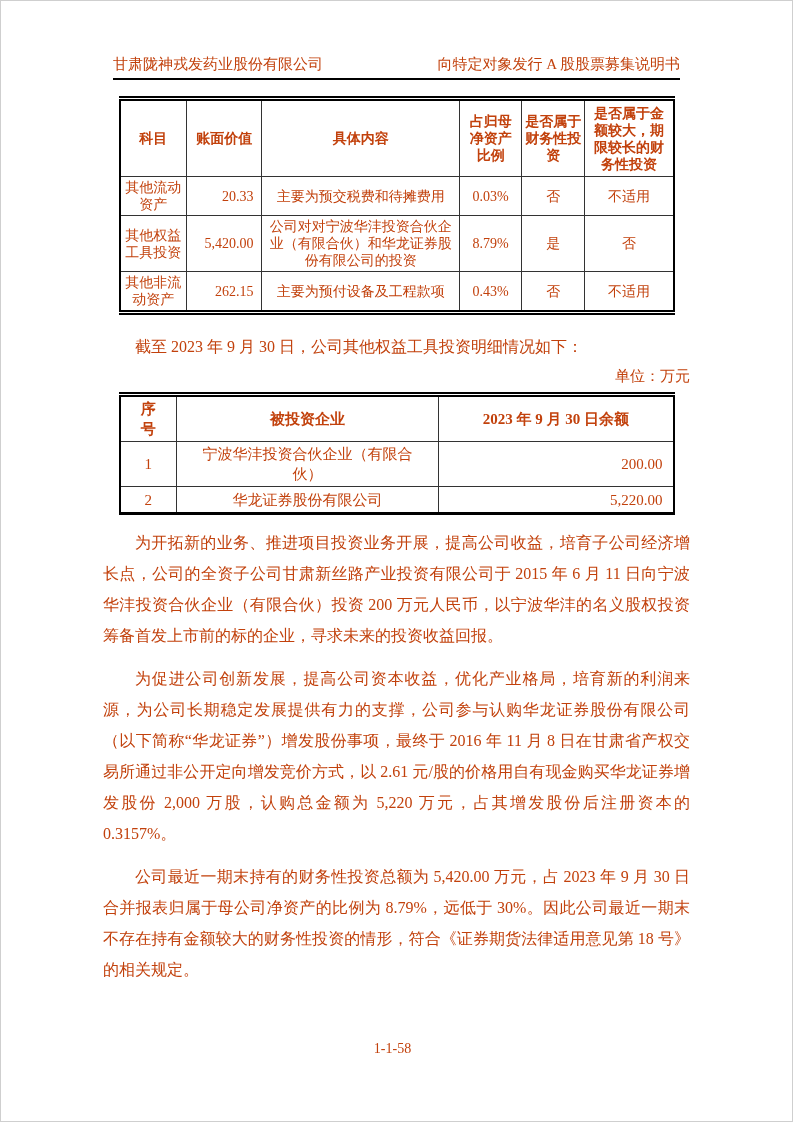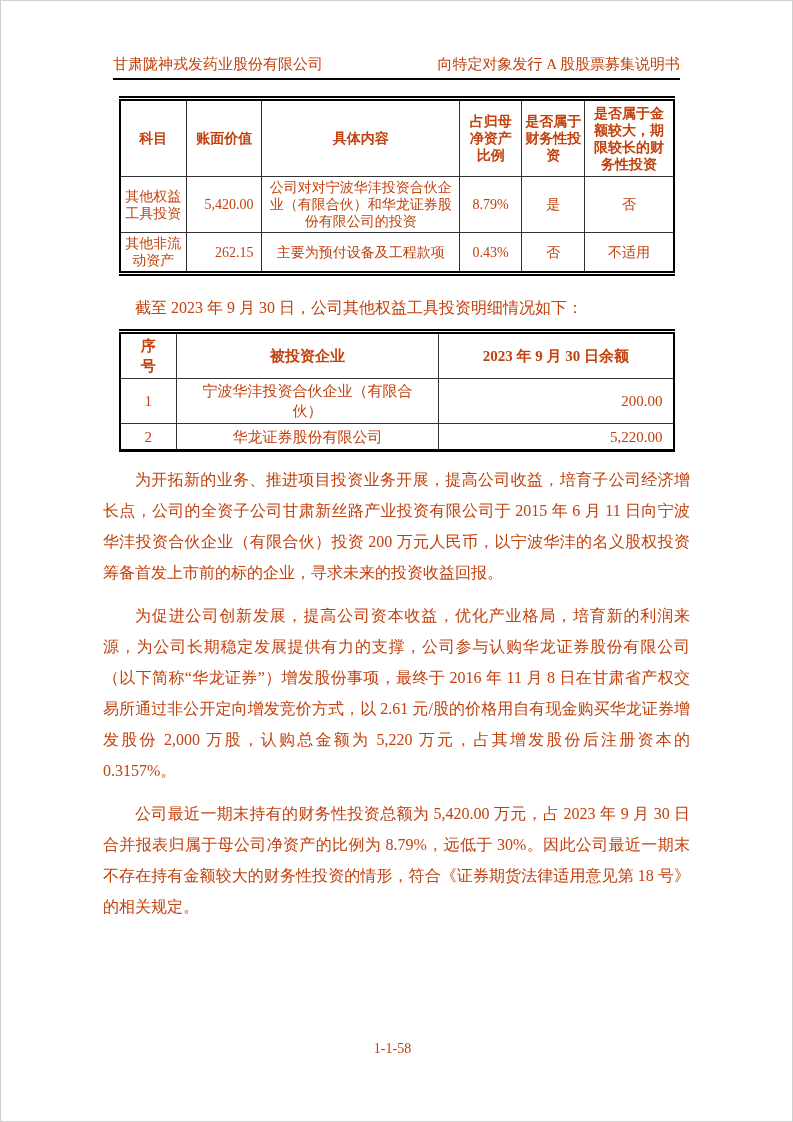--- a/index.html
+++ b/index.html
@@ -84,20 +84,28 @@
       <tr class="hdr">
         <th>科目</th>
         <th>账面价值</th>
         <th>具体内容</th>
         <th>占归母净资产比例</th>
         <th>是否属于财务性投资</th>
         <th>是否属于金额较大，期限较长的财务性投资</th>
       </tr>
     </thead>
     <tbody>
+      <tr class="r1">
+        <td>其他流动资产</td>
+        <td class="num">20.33</td>
+        <td>主要为预交税费和待摊费用</td>
+        <td>0.03%</td>
+        <td>否</td>
+        <td>不适用</td>
+      </tr>
       <tr class="r2">
         <td>其他权益工具投资</td>
         <td class="num">5,420.00</td>
         <td>公司对对宁波华沣投资合伙企业（有限合伙）和华龙证券股份有限公司的投资</td>
         <td>8.79%</td>
         <td>是</td>
         <td>否</td>
       </tr>
       <tr class="r3">
         <td>其他非流动资产</td>
@@ -105,20 +113,21 @@
         <td>主要为预付设备及工程款项</td>
         <td>0.43%</td>
         <td>否</td>
         <td>不适用</td>
       </tr>
     </tbody>
   </table>
 
   <p class="body-text intro">截至 2023 年 9 月 30 日，公司其他权益工具投资明细情况如下：</p>
 
+  <div class="unit-line">单位：万元</div>
 
   <table class="t2">
     <colgroup>
       <col style="width:10.3%">
         <col style="width:47.3%">
         <col style="width:42.4%">
     </colgroup>
     <thead>
       <tr>
         <th>序号</th>

